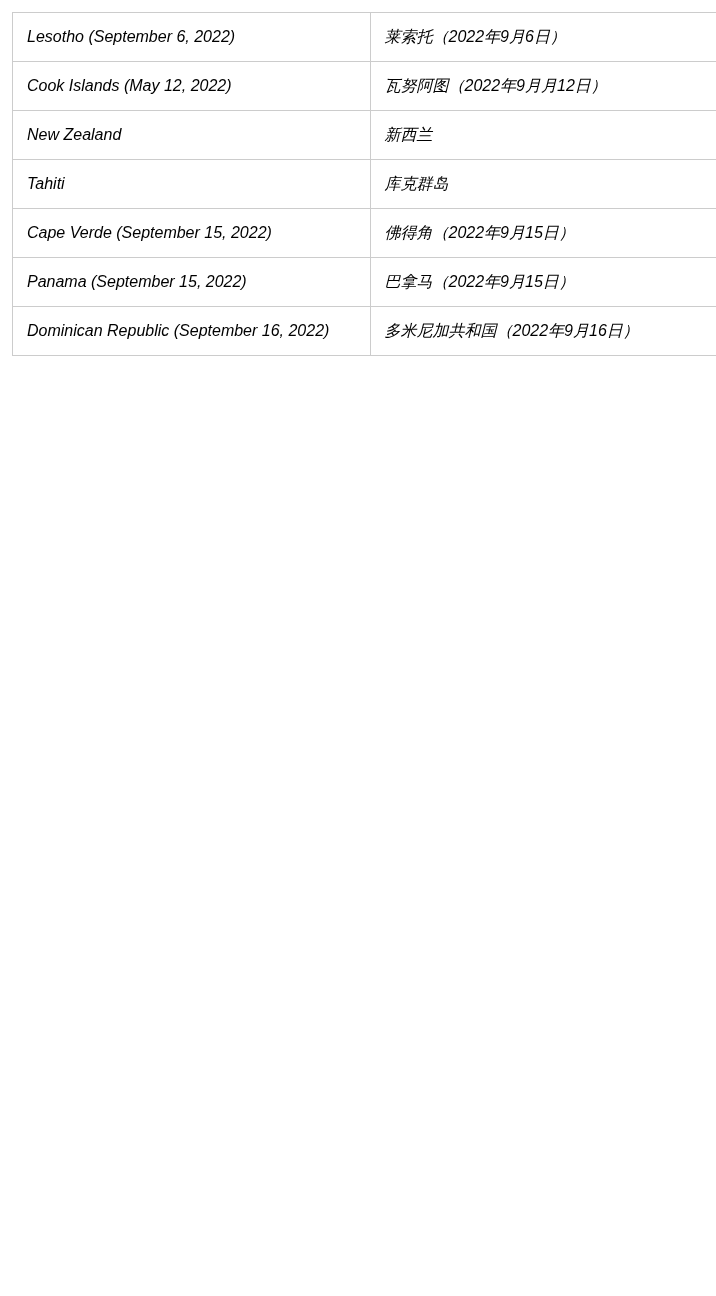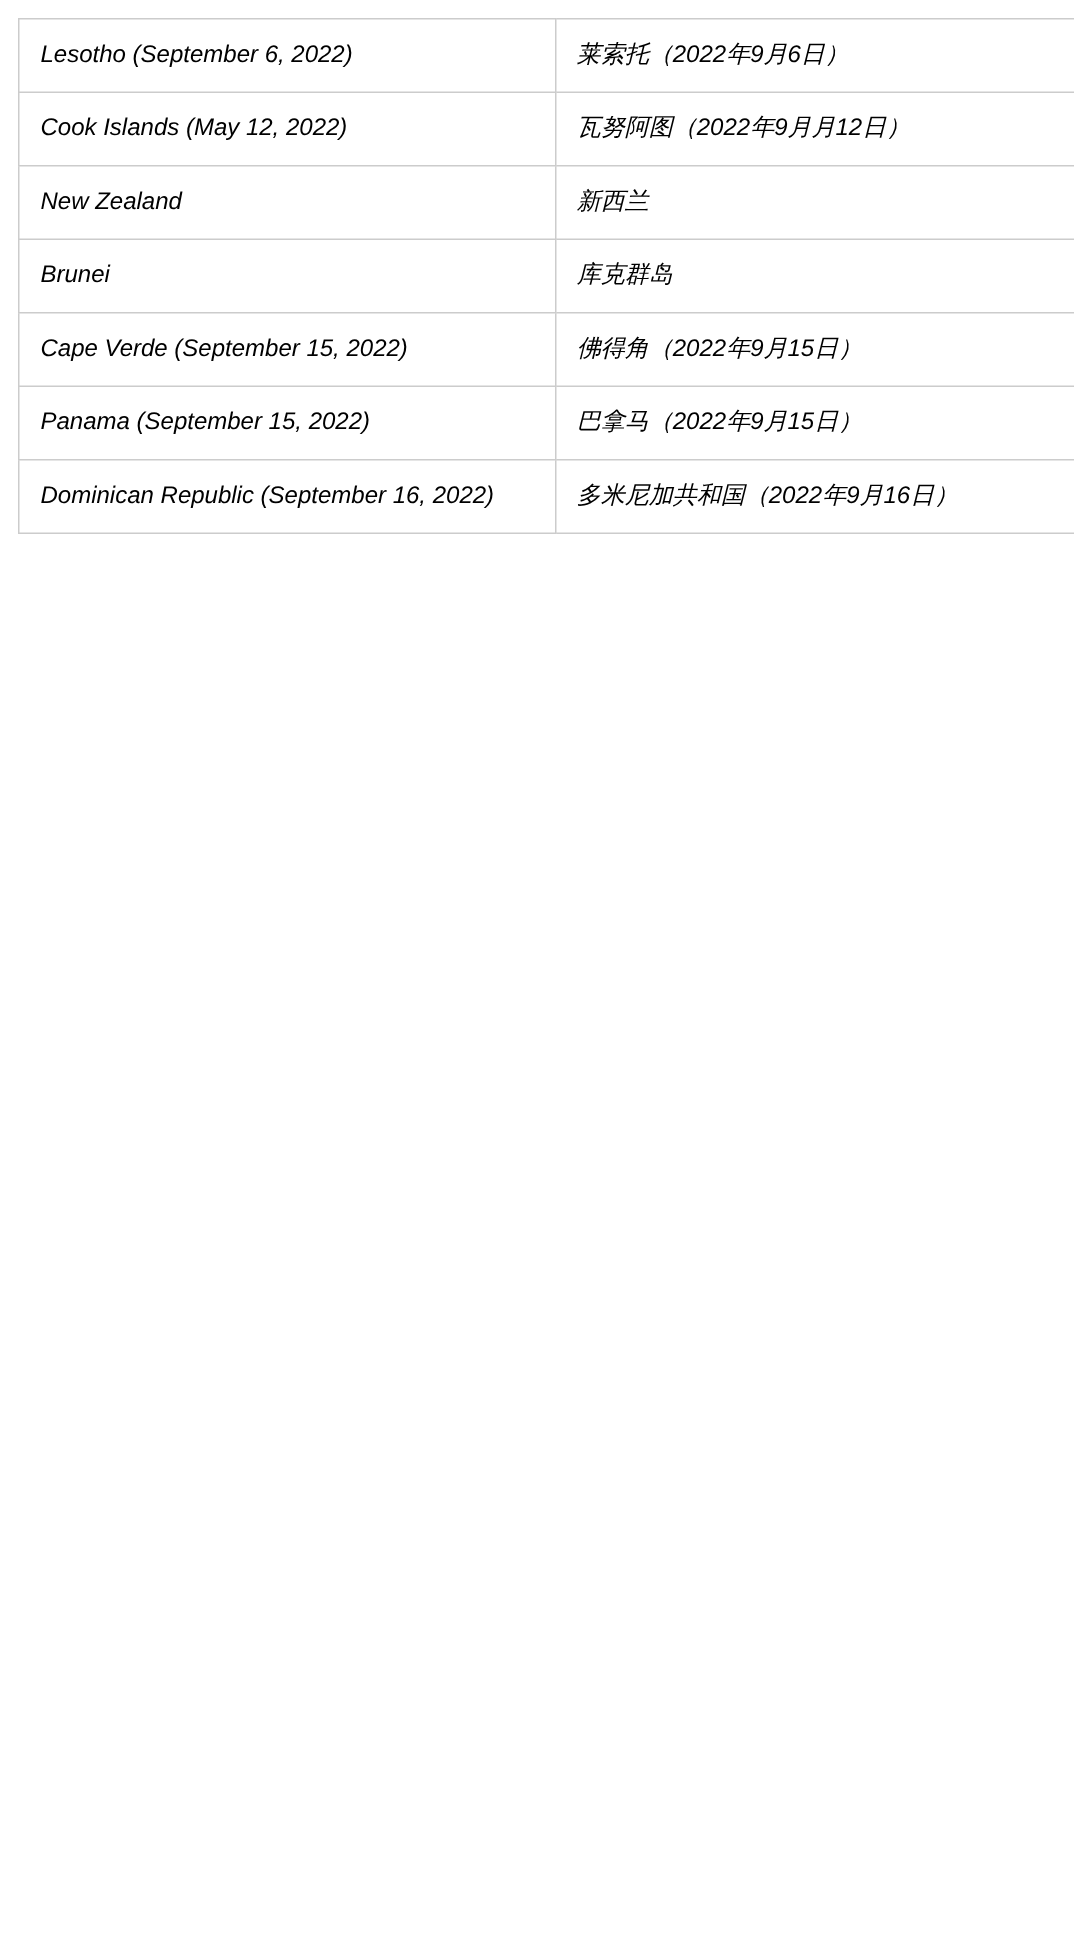--- a/index.html
+++ b/index.html
@@ -55,21 +55,21 @@
       </tr>
       <tr>
         <td>Cook Islands (May 12, 2022)</td>
         <td>瓦努阿图（2022年9月月12日）</td>
       </tr>
       <tr>
         <td>New Zealand</td>
         <td>新西兰</td>
       </tr>
       <tr>
-        <td>Brunei</td>
+        <td>Tahiti</td>
         <td>库克群岛</td>
       </tr>
       <tr>
         <td>Cape Verde (September 15, 2022)</td>
         <td>佛得角（2022年9月15日）</td>
       </tr>
       <tr>
         <td>Panama (September 15, 2022)</td>
         <td>巴拿马（2022年9月15日）</td>
       </tr>

